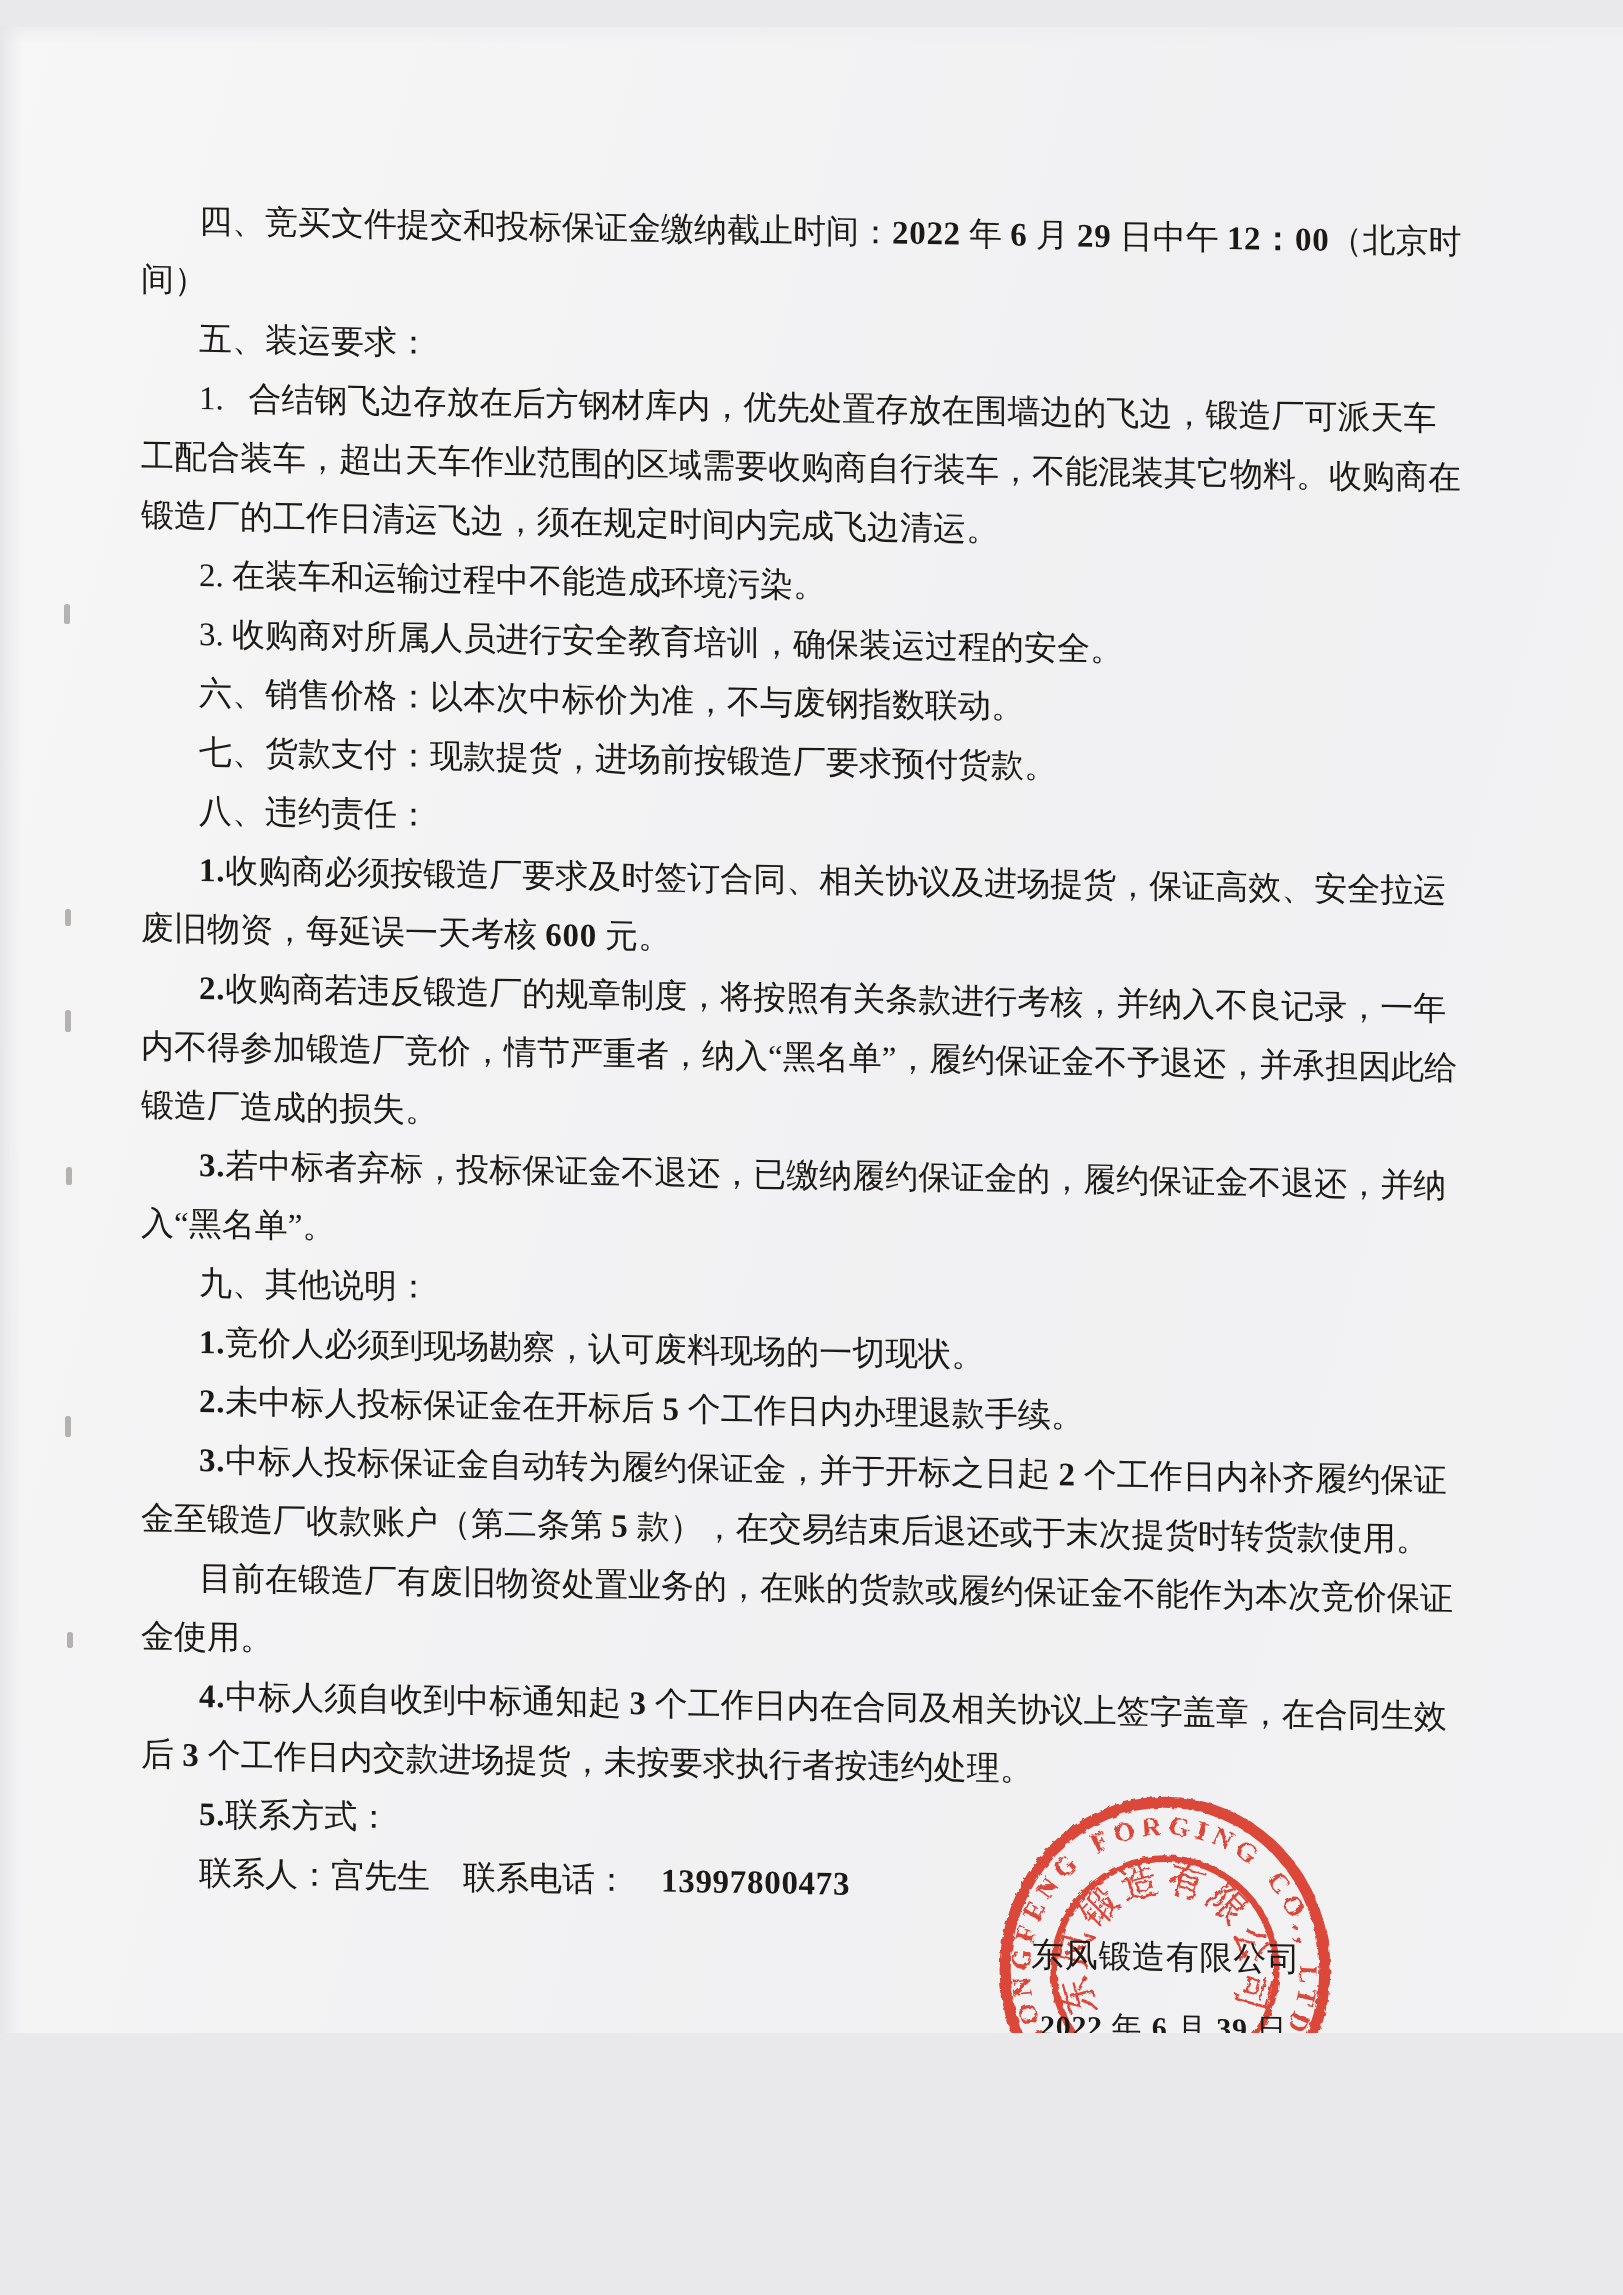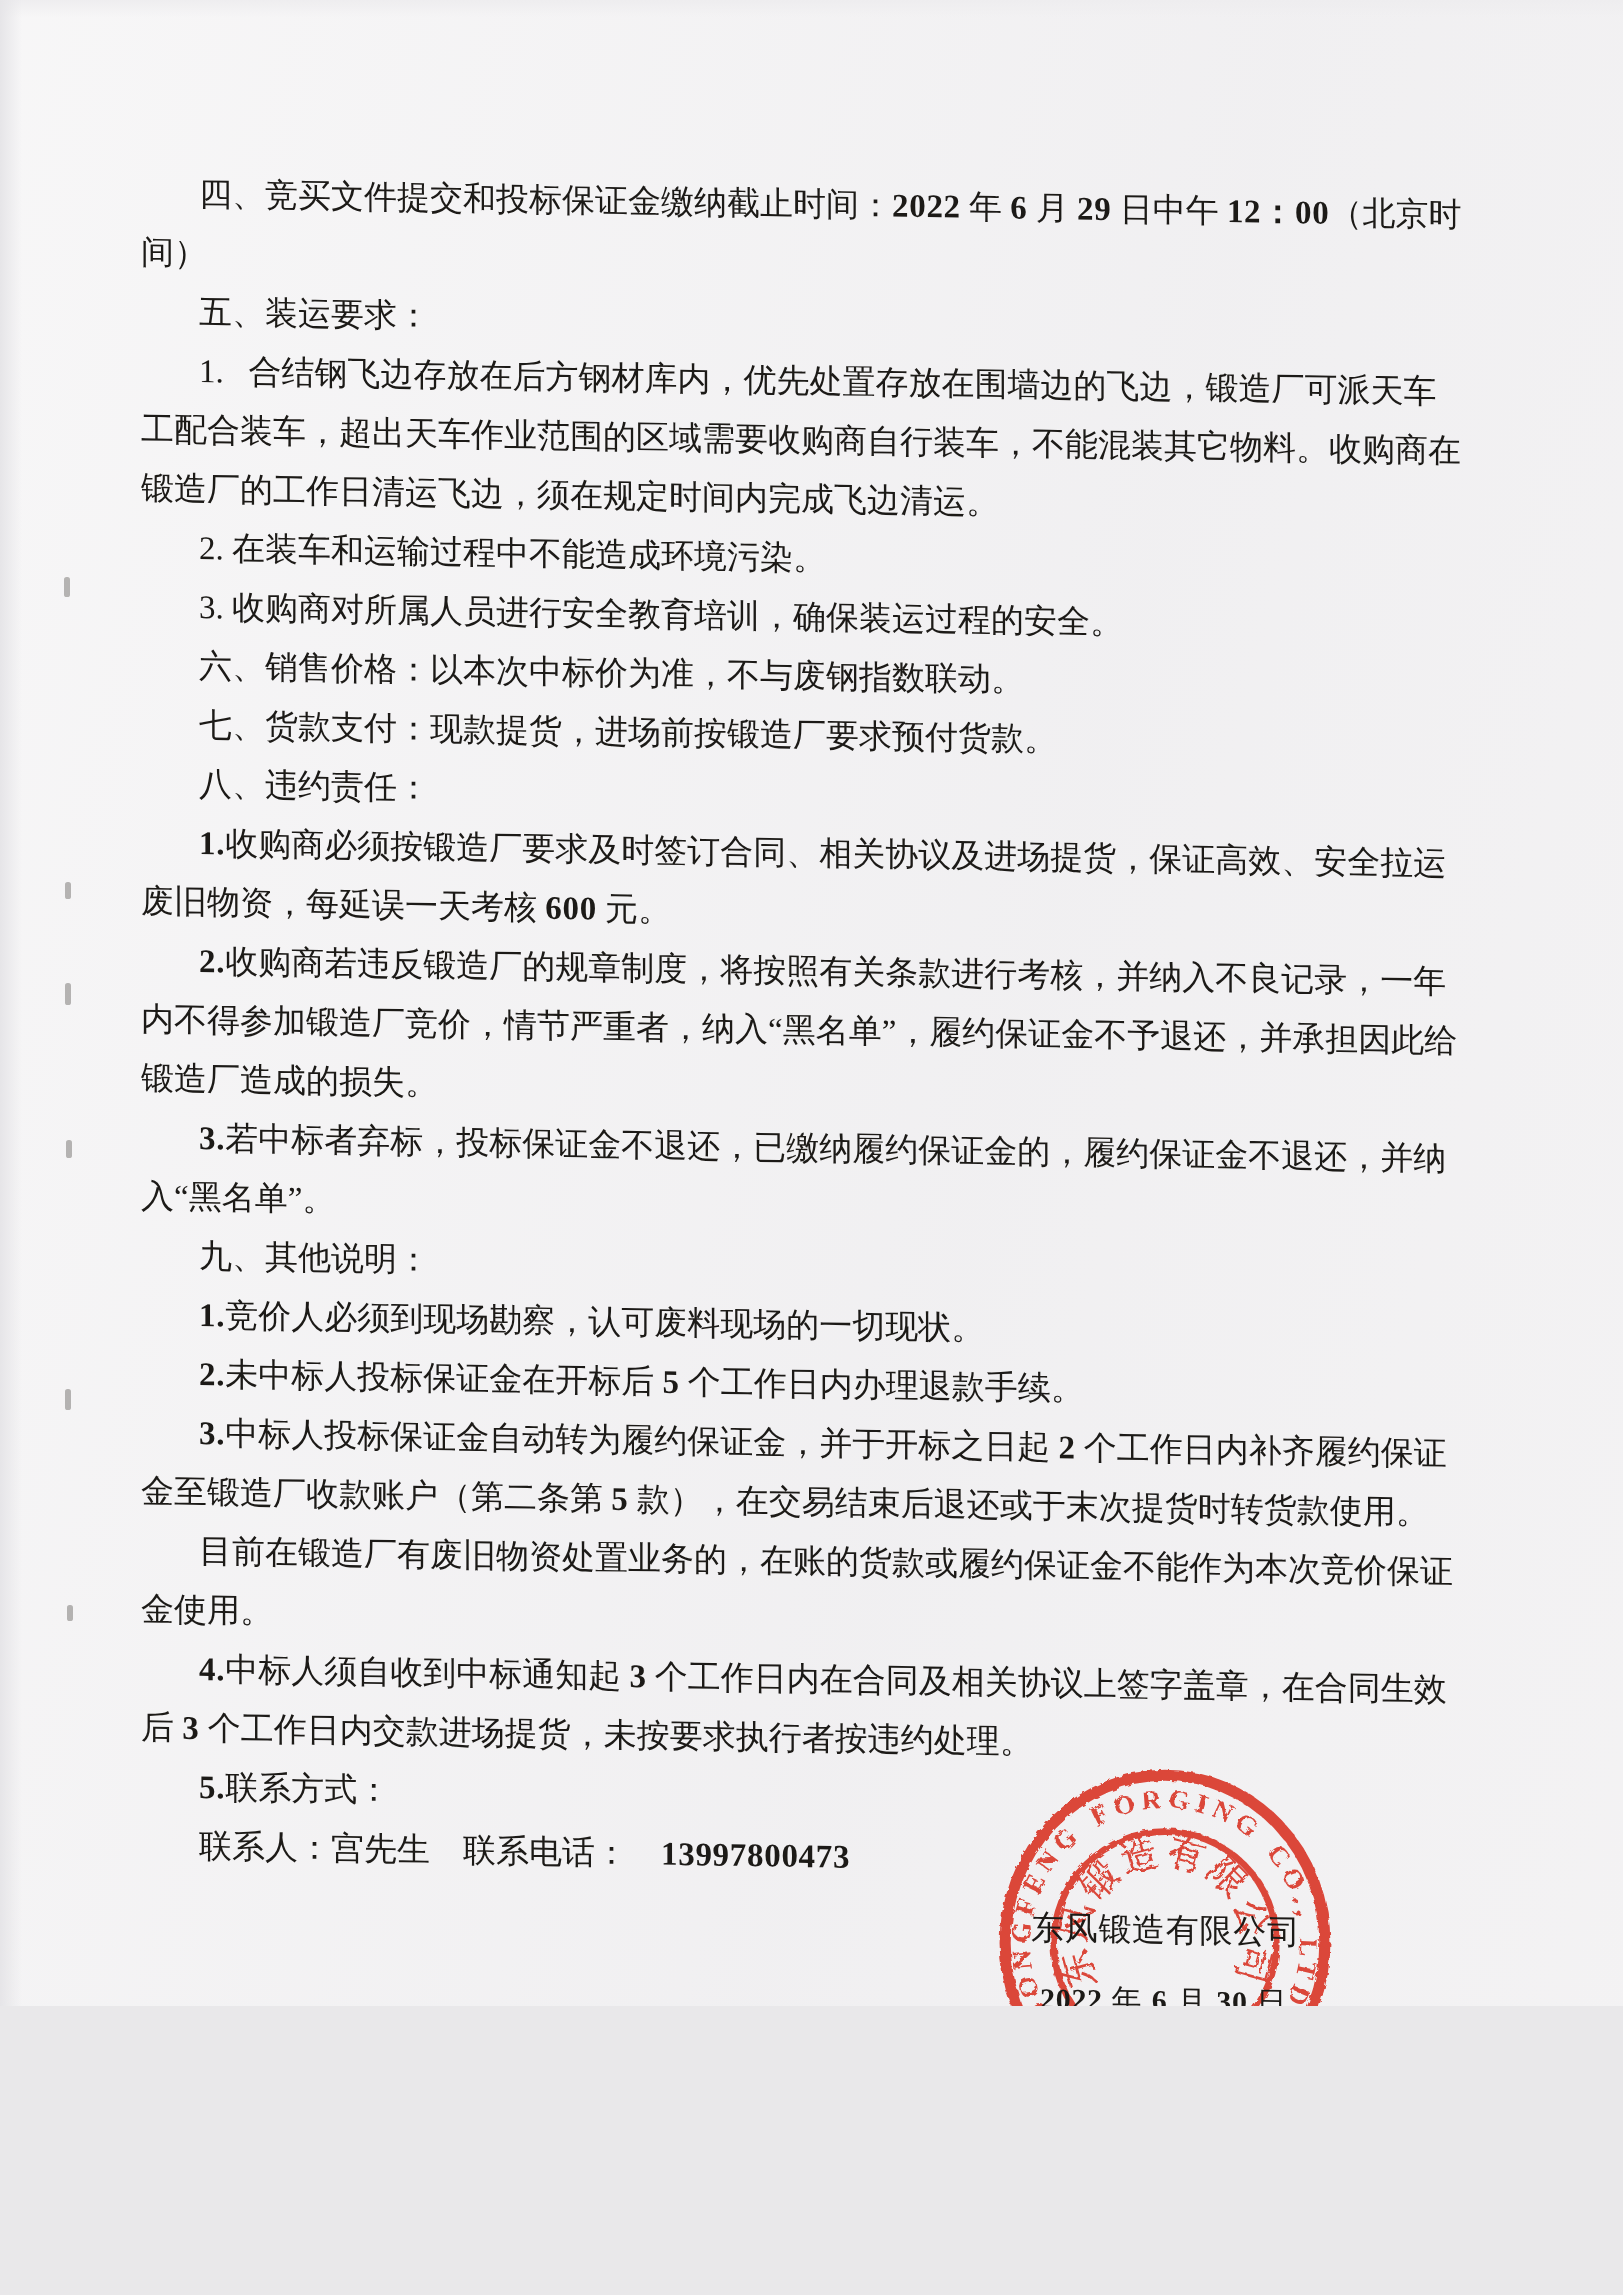--- a/index.html
+++ b/index.html
@@ -6,20 +6,21 @@
   .page{
     position:relative;
     width:1624px;height:2006px;
     background:#f3f2f3;
     background-image:
       linear-gradient(to right, #e6e5e8 0px, rgba(243,242,243,0) 22px),
       linear-gradient(to bottom, #eeedef 0px, rgba(243,242,243,0) 17px),
       linear-gradient(105deg, rgba(255,255,255,.35) 0%, rgba(236,235,238,.35) 60%, rgba(244,243,245,.2) 100%);
     overflow:hidden;
     font-family:"Liberation Serif","DejaVu Serif",serif;
+    margin-top:27px;
   }
   .doc{
     position:absolute;left:141px;top:164px;width:1393px;
     transform:skewY(0.95deg);
     transform-origin:0 0;
     color:#1c1a17;
     font-size:33px;
     line-height:59px;
     z-index:3;
   }
@@ -92,17 +93,17 @@
         <div class="line"><span>金至锻造厂收款账户（第二条第 </span><span class="num">5</span><span> 款），在交易结束后退还或于末次提货时转货款使用。</span></div>
         <div class="line indent"><span>目前在锻造厂有废旧物资处置业务的，在账的货款或履约保证金不能作为本次竞价保证</span></div>
         <div class="line"><span>金使用。</span></div>
         <div class="line indent"><span class="num">4.</span><span>中标人须自收到中标通知起 </span><span class="num">3</span><span> 个工作日内在合同及相关协议上签字盖章，在合同生效</span></div>
         <div class="line"><span>后 </span><span class="num">3</span><span> 个工作日内交款进场提货，未按要求执行者按违约处理。</span></div>
         <div class="line indent"><span class="num">5.</span><span>联系方式：</span></div>
         <div class="line indent"><span>联系人：宫先生　联系电话：　</span><span class="num">13997800473</span></div>
       </div>
 
     <div class="overlay-line overlay-company"><span>东风锻造有限公司</span></div>
-    <div class="overlay-line overlay-date"><span class="num">2022</span><span> 年 </span><span class="num">6</span><span> 月 </span><span class="num">30</span><span> 日</span></div>
+    <div class="overlay-line overlay-date"><span class="num">2022</span><span> 年 </span><span class="num">6</span><span> 月 </span><span class="num">39</span><span> 日</span></div>
   </div>
 
 </div>
 
 
 </body></html>

